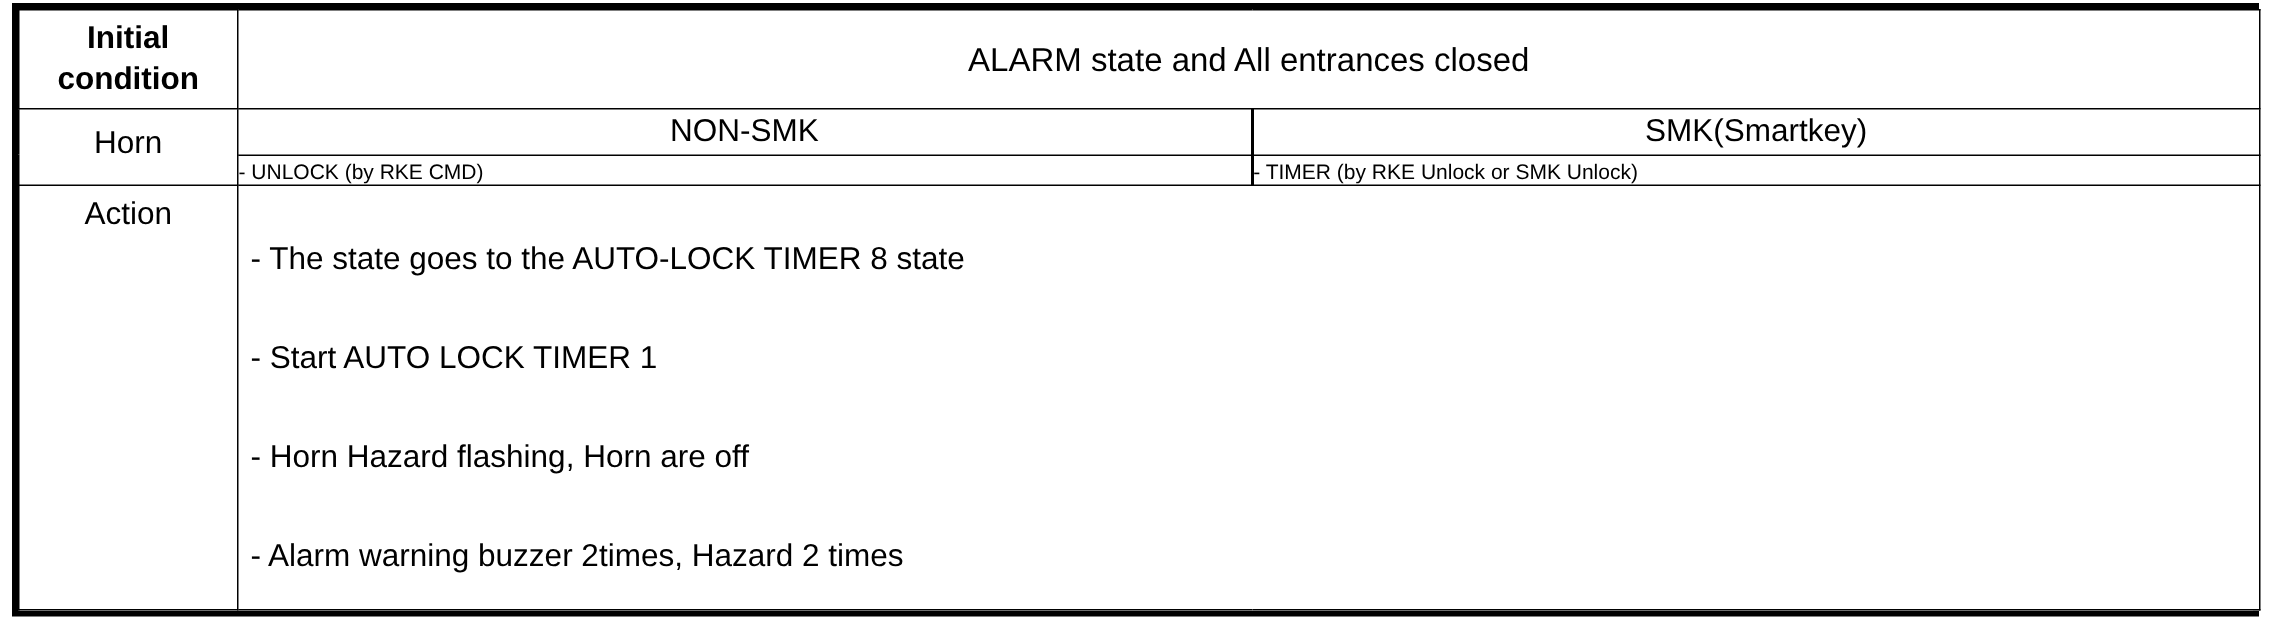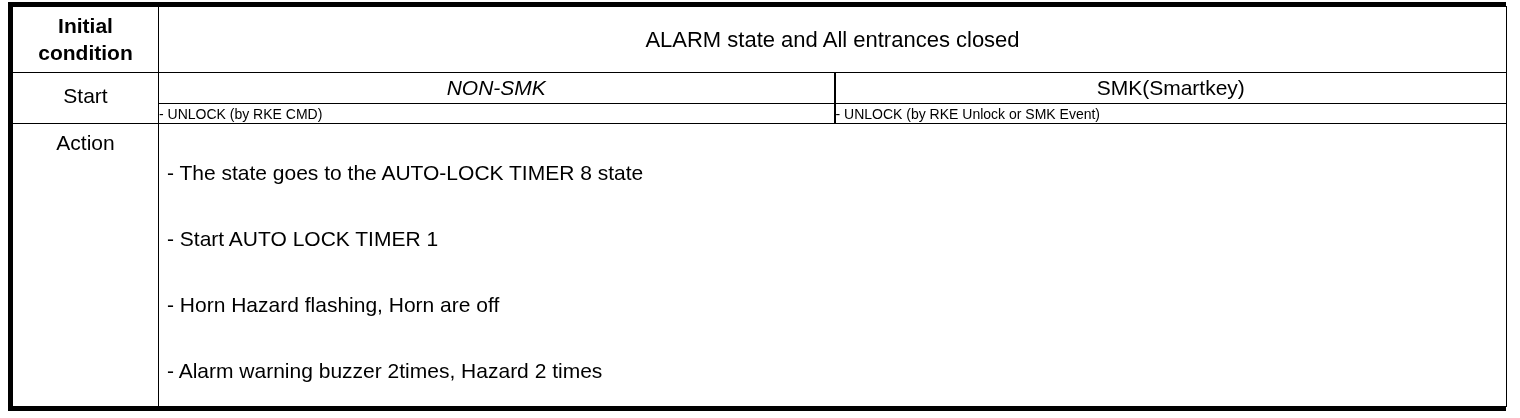--- a/index.html
+++ b/index.html
@@ -75,21 +75,21 @@
     font-weight: normal;
     font-size: 22px;
     border-bottom-width: 1px;
   }
 
   
   .subhead-cell {
     text-align: center;
     font-size: 21px;
   }
-  .subhead-cell.mid-div { border-right-width: 2px; font-style: italic; }
+  .subhead-cell.mid-div { border-right-width: 2px; }
 
   
   .value-cell {
     text-align: left;
     font-size: 14px;
     padding-left: 8px;
     border-bottom-width: 3px;
   }
   .value-cell.mid-div { border-right-width: 2px; }
 
@@ -129,28 +129,28 @@
 
       <tr class="row-header">
         <td class="label-cell bold">
           <span class="lbl-text">Initial</span>
           <span class="lbl-text">condition</span>
         </td>
         <td class="header-cell" colspan="2">ALARM state and All entrances closed</td>
       </tr>
 
       <tr class="row-subhead">
-        <td class="label-cell event-align" rowspan="2">Start</td>
+        <td class="label-cell event-align" rowspan="2">Horn</td>
         <td class="subhead-cell mid-div">NON-SMK</td>
         <td class="subhead-cell">SMK(Smartkey)</td>
       </tr>
 
       <tr class="row-values">
         <td class="value-cell mid-div">- UNLOCK (by RKE CMD)</td>
-        <td class="value-cell">- UNLOCK (by RKE Unlock or SMK Event)</td>
+        <td class="value-cell">- TIMER (by RKE Unlock or SMK Unlock)</td>
       </tr>
 
       <tr class="row-action">
         <td class="label-cell top-align">Action</td>
         <td class="action-cell" colspan="2">
           <ul class="action-list">
             <li>- The state goes to the AUTO-LOCK TIMER 8 state</li>
             <li>- Start AUTO LOCK TIMER 1</li>
             <li>- Horn Hazard flashing, Horn are off</li>
             <li>- Alarm warning buzzer 2times, Hazard 2 times</li>

